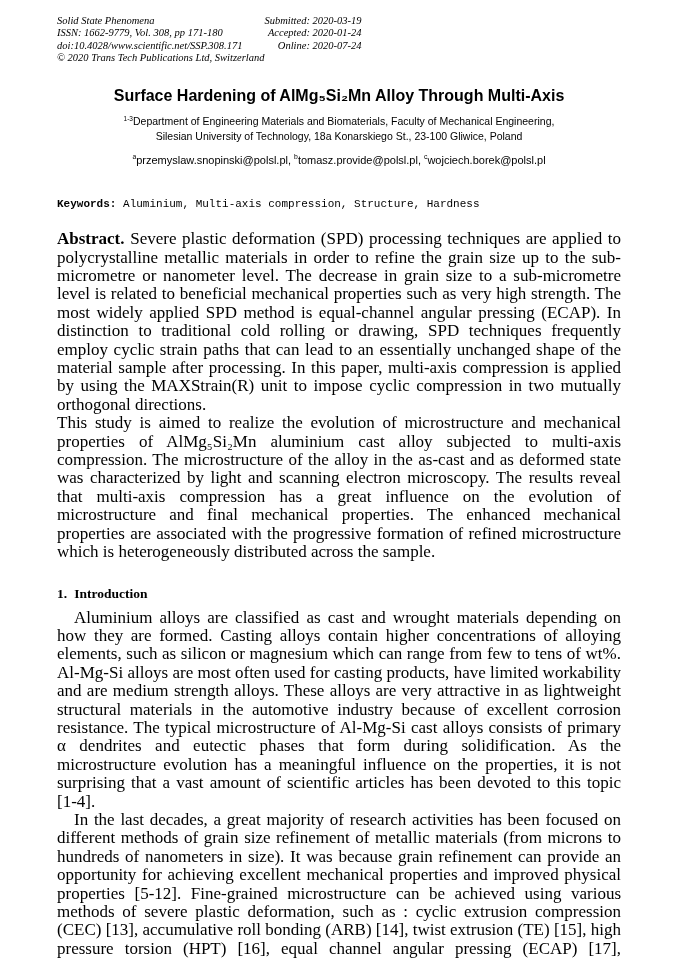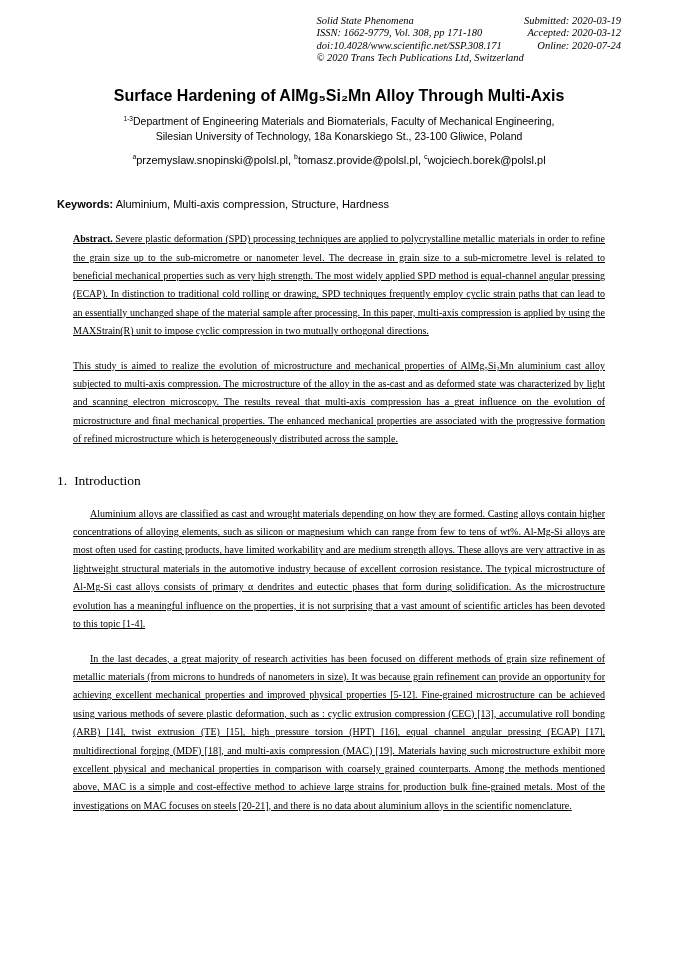--- a/index.html
+++ b/index.html
@@ -3,21 +3,21 @@
 <meta charset="utf-8">
 <style>
   html,body { margin:0; padding:0; background:#888; }
   .page {
     width:678px; height:959px; margin:0 auto; background:#ffffff;
     box-sizing:border-box; padding:15px 57px 0 57px;
     color:#000; overflow:hidden; position:relative;
   }
   
   .jheader {
-    display:flex; justify-content:flex-end;
+    display:flex; justify-content:flex-start;
     font-family:"Liberation Serif","DejaVu Serif",serif;
     font-style:italic; font-size:10.5px; line-height:12.3px;
   }
   .jheader .right { text-align:right; }
   
   .title {
     margin:21px 0 0 0; text-align:center;
     font-family:"Liberation Sans","DejaVu Sans",sans-serif;
     font-weight:bold; font-size:16px; line-height:22px;
   }
@@ -33,55 +33,55 @@
   }
   .emails {
     margin-top:9px; text-align:center;
     font-family:"Liberation Sans","DejaVu Sans",sans-serif;
     font-size:11px; line-height:15px;
   }
   sup { font-size:62%; line-height:0; vertical-align:super; letter-spacing:0; }
   
   .keywords {
     margin-top:29px;
-    font-family:Liberation Sans, sans-serif;
+    font-family:Liberation Mono, monospace;
     font-size:11px; line-height:14px;
   }
   .keywords b { font-weight:bold; }
   
   .abstract { margin-top:19px; }
   .abstract p, .bodytext p {
-    margin:16px;
+    margin:0;
     font-family:"Liberation Serif","DejaVu Serif",serif;
-    font-size:10px; line-height:18.4px; text-align:justify;text-decoration:underline;
+    font-size:17px; line-height:18.4px; text-align:justify;
   }
   .abstract b { font-weight:bold; }
   .sec-heading {
     margin:24px 0 7px 0;
     font-family:"Liberation Serif","DejaVu Serif",serif;
-    font-weight:normal; font-size:13.5px; line-height:16px;
+    font-weight:bold; font-size:13.5px; line-height:16px;
   }
   .sec-heading .sec-title { padding-left:7px; }
   .bodytext p.indent { text-indent:17px; }
 </style>
 </head>
 <body>
 
 <div class="page">
 
   <div class="jheader">
     <div class="left">
       <div>Solid State Phenomena</div>
       <div>ISSN: 1662-9779, Vol. 308, pp 171-180</div>
       <div>doi:10.4028/www.scientific.net/SSP.308.171</div>
       <div>© 2020 Trans Tech Publications Ltd, Switzerland</div>
     </div>
     <div class="right">
       <div>Submitted: 2020-03-19</div>
-      <div>Accepted: 2020-03-12</div>
+      <div>Accepted: 2020-01-24</div>
       <div>Online: 2020-07-24</div>
     </div>
   </div>
 
   <h1 class="title"><span>Surface Hardening of AlMg₅Si₂Mn Alloy Through Multi-Axis</span><br></h1>
 
 
   <div class="affil"><sup>1-3</sup><span>Department of Engineering Materials and Biomaterials, Faculty of Mechanical Engineering,</span><br><span>Silesian University of Technology, 18a Konarskiego St., 23-100 Gliwice, Poland</span></div>
 
   <div class="emails"><sup>a</sup><span>przemyslaw.snopinski@polsl.pl,</span> <sup>b</sup><span>tomasz.provide@polsl.pl,</span> <sup>c</sup><span>wojciech.borek@polsl.pl</span></div>

